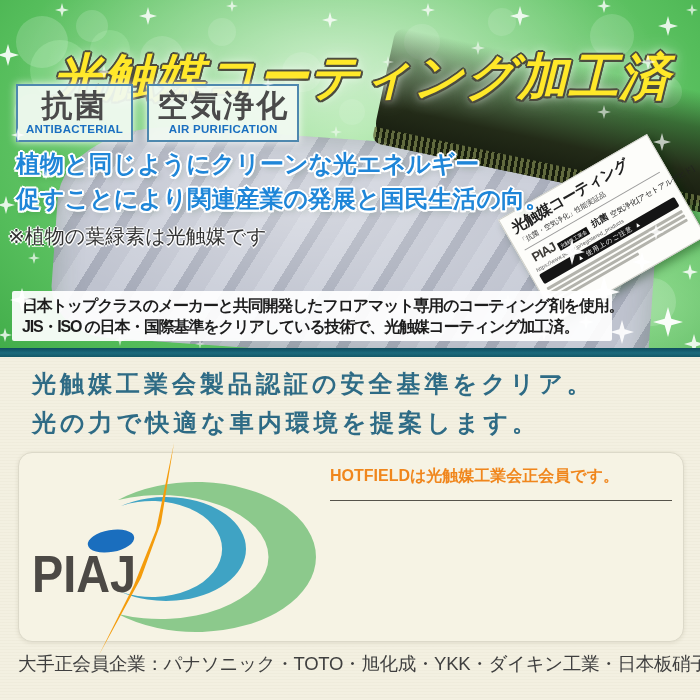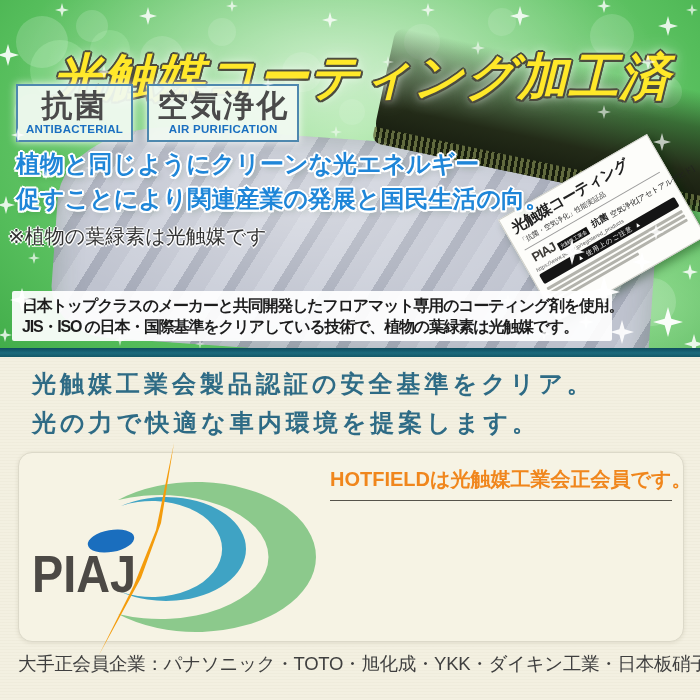--- a/index.html
+++ b/index.html
@@ -82,21 +82,21 @@
   .lower{position:absolute;left:0;top:357px;width:700px;height:380px;
     background:#f3f0e1;
     background-image:repeating-linear-gradient(0deg, rgba(120,110,70,.03) 0 1px, transparent 1px 3px);}
   .benefit{position:absolute;left:32px;top:8px;
     font-family:"Liberation Serif","DejaVu Serif",serif;font-weight:600;
     font-size:24px;line-height:39px;letter-spacing:4px;color:#2e6b85;white-space:nowrap;}
   .member-panel{position:absolute;left:18px;top:95px;width:664px;height:188px;
     background:#f6f3e4;border:1px solid #dcd9c9;border-radius:14px;
     box-shadow:0 1px 4px rgba(60,50,20,.10);}
   .hotfield-heading{position:absolute;left:330px;top:109px;z-index:6;
-    font-size:20px;font-weight:bold;color:#f0861c;white-space:nowrap;}
+    font-size:16px;font-weight:bold;color:#f0861c;white-space:nowrap;}
   .heading-underline{position:absolute;left:330px;top:143px;width:342px;height:1px;
     background:#55524a;z-index:6;}
   .panel-body{position:absolute;left:330px;top:152px;z-index:6;}
   .panel-body div{font-size:16.3px;line-height:26.6px;color:#8b8b83;letter-spacing:0;white-space:nowrap;}
   .piaj-logo{position:absolute;left:20px;top:75px;z-index:5;overflow:visible;}
   .footer-line{position:absolute;left:18px;top:294px;font-size:18.5px;color:#3f3f3f;
     letter-spacing:-.3px;white-space:nowrap;}
 </style>
 </head>
 <body>
@@ -169,21 +169,21 @@
     </div>
 
     <div class="lead">
       <div>植物と同じようにクリーンな光エネルギー</div>
       <div>促すことにより関連産業の発展と国民生活の向。</div>
     </div>
     <div class="lead-note">※植物の葉緑素は光触媒です</div>
 
     <div class="info-box">
       <div class="info-line">日本トップクラスのメーカーと共同開発したフロアマット専用のコーティング剤を使用。</div>
-      <div class="info-line">JIS・ISO の日本・国際基準をクリアしている技術で、植物の葉緑素は光触媒です。</div>
+      <div class="info-line">JIS・ISO の日本・国際基準をクリアしている技術で、光触媒コーティング加工済。</div>
     </div>
 
     <svg class="sparkle-layer" width="700" height="348" viewBox="0 0 700 348">
       <defs>
         <path id="st" d="M0,-1 L0.22,-0.22 L1,0 L0.22,0.22 L0,1 L-0.22,0.22 L-1,0 L-0.22,-0.22 Z" fill="#ffffff"></path>
       </defs>
       <use href="#st" transform="translate(8,55) scale(11)" opacity=".9"></use>
       <use href="#st" transform="translate(18,135) scale(7)" opacity=".8"></use>
       <use href="#st" transform="translate(6,205) scale(9)" opacity=".85"></use>
       <use href="#st" transform="translate(22,300) scale(12)" opacity=".9"></use>

